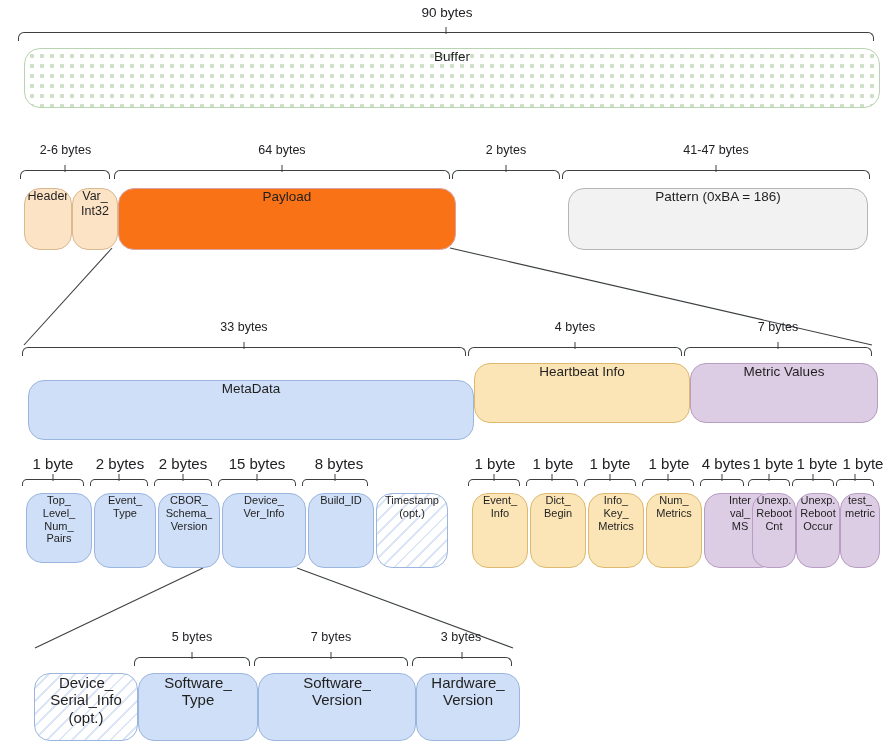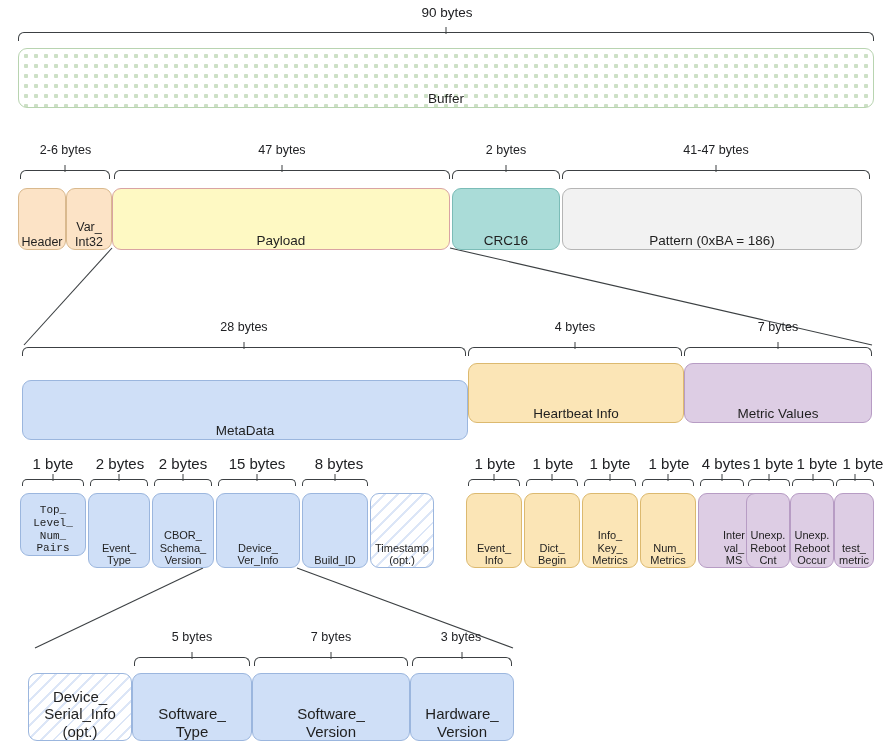--- a/index.html
+++ b/index.html
@@ -18,40 +18,41 @@
     height: 754px;
     overflow: hidden;
     background: #ffffff;
   }
 
   
   .blk {
     position: absolute;
     box-sizing: border-box;
     border: 1px solid #9aa0a6;
-    border-radius: 9px;
+    border-radius: 16px;
     display: flex;
-    align-items: flex-end;
+    align-items: flex-start;
     justify-content: center;
     text-align: center;
     line-height: 1.16;
     color: #1f1f1f;
     overflow: hidden;
+    margin-left: 6px;
   }
   .blk .lbl {
     display: block;
     white-space: pre-line;
     padding: 0 2px;
   }
 
   .c-buffer   { border-color: #b8d4b0; background-color: #ffffff;
                 background-image: radial-gradient(#cde0c6 2.1px, rgba(0,0,0,0) 2.2px);
                 background-size: 10px 10px; background-position: 2px 2px; }
   .c-orange   { background: #fce3c6; border-color: #d9b98e; }
-  .c-pink     { background: #fef9c3; border-color: #d9a3a3; }
+  .c-pink     { background: #f97316; border-color: #d9a3a3; }
   .c-teal     { background: #aadcd8; border-color: #7bbcb7; }
   .c-gray     { background: #f2f2f2; border-color: #b5b5b5; }
   .c-blue     { background: #cfdff7; border-color: #9bb6de; }
   .c-yellow   { background: #fbe5b6; border-color: #dcb96f; }
   .c-purple   { background: #ddcde4; border-color: #b79cc4; }
   .c-hatch    { border-color: #9bb6de; background-color: #ffffff;
                 background-image: repeating-linear-gradient(135deg,
                   #dce6f7 0px, #dce6f7 2px, #ffffff 2px, #ffffff 9px); }
 
   .fs13 { font-size: 13.5px; }
@@ -111,47 +112,44 @@
 
   <div class="dimlabel fs13" style="left:0; top:5px; width:894px;">90 bytes</div>
   <div class="brace" style="left:18px; top:32px; width:856px;"></div>
   <div class="blk c-buffer fs13" style="left:18px; top:48px; width:856px; height:60px;">
     <span class="lbl">Buffer</span>
   </div>
 
   <div class="dimlabel fs12" style="left:18px; top:143px; width:95px;">2-6 bytes</div>
   <div class="brace" style="left:20px; top:170px; width:90px;"></div>
 
-  <div class="dimlabel fs12" style="left:114px; top:143px; width:336px;">47 bytes</div>
+  <div class="dimlabel fs12" style="left:114px; top:143px; width:336px;">64 bytes</div>
   <div class="brace" style="left:114px; top:170px; width:336px;"></div>
 
   <div class="dimlabel fs12" style="left:452px; top:143px; width:108px;">2 bytes</div>
   <div class="brace" style="left:452px; top:170px; width:108px;"></div>
 
   <div class="dimlabel fs12" style="left:562px; top:143px; width:308px;">41-47 bytes</div>
   <div class="brace" style="left:562px; top:170px; width:308px;"></div>
 
   <div class="blk c-orange fs12" style="left:18px; top:188px; width:48px; height:62px;">
     <span class="lbl">Header</span>
   </div>
   <div class="blk c-orange fs12" style="left:66px; top:188px; width:46px; height:62px;">
     <span class="lbl">Var_
 Int32</span>
   </div>
   <div class="blk c-pink fs13" style="left:112px; top:188px; width:338px; height:62px;">
     <span class="lbl">Payload</span>
   </div>
-  <div class="blk c-teal fs13" style="left:452px; top:188px; width:108px; height:62px;">
-    <span class="lbl">CRC16</span>
-  </div>
   <div class="blk c-gray fs13" style="left:562px; top:188px; width:300px; height:62px;">
     <span class="lbl">Pattern (0xBA = 186)</span>
   </div>
 
-  <div class="dimlabel fs12" style="left:22px; top:320px; width:444px;">28 bytes</div>
+  <div class="dimlabel fs12" style="left:22px; top:320px; width:444px;">33 bytes</div>
   <div class="brace" style="left:22px; top:347px; width:444px;"></div>
 
   <div class="dimlabel fs12" style="left:468px; top:320px; width:214px;">4 bytes</div>
   <div class="brace" style="left:468px; top:347px; width:214px;"></div>
 
   <div class="dimlabel fs12" style="left:684px; top:320px; width:188px;">7 bytes</div>
   <div class="brace" style="left:684px; top:347px; width:188px;"></div>
 
   <div class="blk c-blue fs13" style="left:22px; top:380px; width:446px; height:60px;">
     <span class="lbl">MetaData</span>
@@ -184,21 +182,21 @@
   <div class="brace tiny" style="left:302px; top:479px; width:66px;"></div>
   <div class="brace tiny" style="left:468px; top:479px; width:52px;"></div>
   <div class="brace tiny" style="left:526px; top:479px; width:52px;"></div>
   <div class="brace tiny" style="left:584px; top:479px; width:52px;"></div>
   <div class="brace tiny" style="left:642px; top:479px; width:52px;"></div>
   <div class="brace tiny" style="left:700px; top:479px; width:44px;"></div>
   <div class="brace tiny" style="left:748px; top:479px; width:42px;"></div>
   <div class="brace tiny" style="left:792px; top:479px; width:42px;"></div>
   <div class="brace tiny" style="left:836px; top:479px; width:38px;"></div>
 
-  <div class="blk c-blue fs10" style="left:20px; top:493px; width:66px; height:63px;font-family:Liberation Mono, monospace;">
+  <div class="blk c-blue fs10" style="left:20px; top:493px; width:66px; height:70px;">
     <span class="lbl">Top_
 Level_
 Num_
 Pairs</span>
   </div>
   <div class="blk c-blue fs10" style="left:88px; top:493px; width:62px; height:75px;">
     <span class="lbl">Event_
 Type</span>
   </div>
   <div class="blk c-blue fs10" style="left:152px; top:493px; width:62px; height:75px;">
@@ -206,21 +204,21 @@
 Schema_
 Version</span>
   </div>
   <div class="blk c-blue fs10" style="left:216px; top:493px; width:84px; height:75px;">
     <span class="lbl">Device_
 Ver_Info</span>
   </div>
   <div class="blk c-blue fs10" style="left:302px; top:493px; width:66px; height:75px;">
     <span class="lbl">Build_ID</span>
   </div>
-  <div class="blk c-hatch fs10" style="left:370px; top:493px; width:64px; height:75px;">
+  <div class="blk c-hatch fs10" style="left:370px; top:493px; width:72px; height:75px;">
     <span class="lbl">Timestamp
 (opt.)</span>
   </div>
   <div class="blk c-yellow fs10" style="left:466px; top:493px; width:56px; height:75px;">
     <span class="lbl">Event_
 Info</span>
   </div>
   <div class="blk c-yellow fs10" style="left:524px; top:493px; width:56px; height:75px;">
     <span class="lbl">Dict_
 Begin</span>

